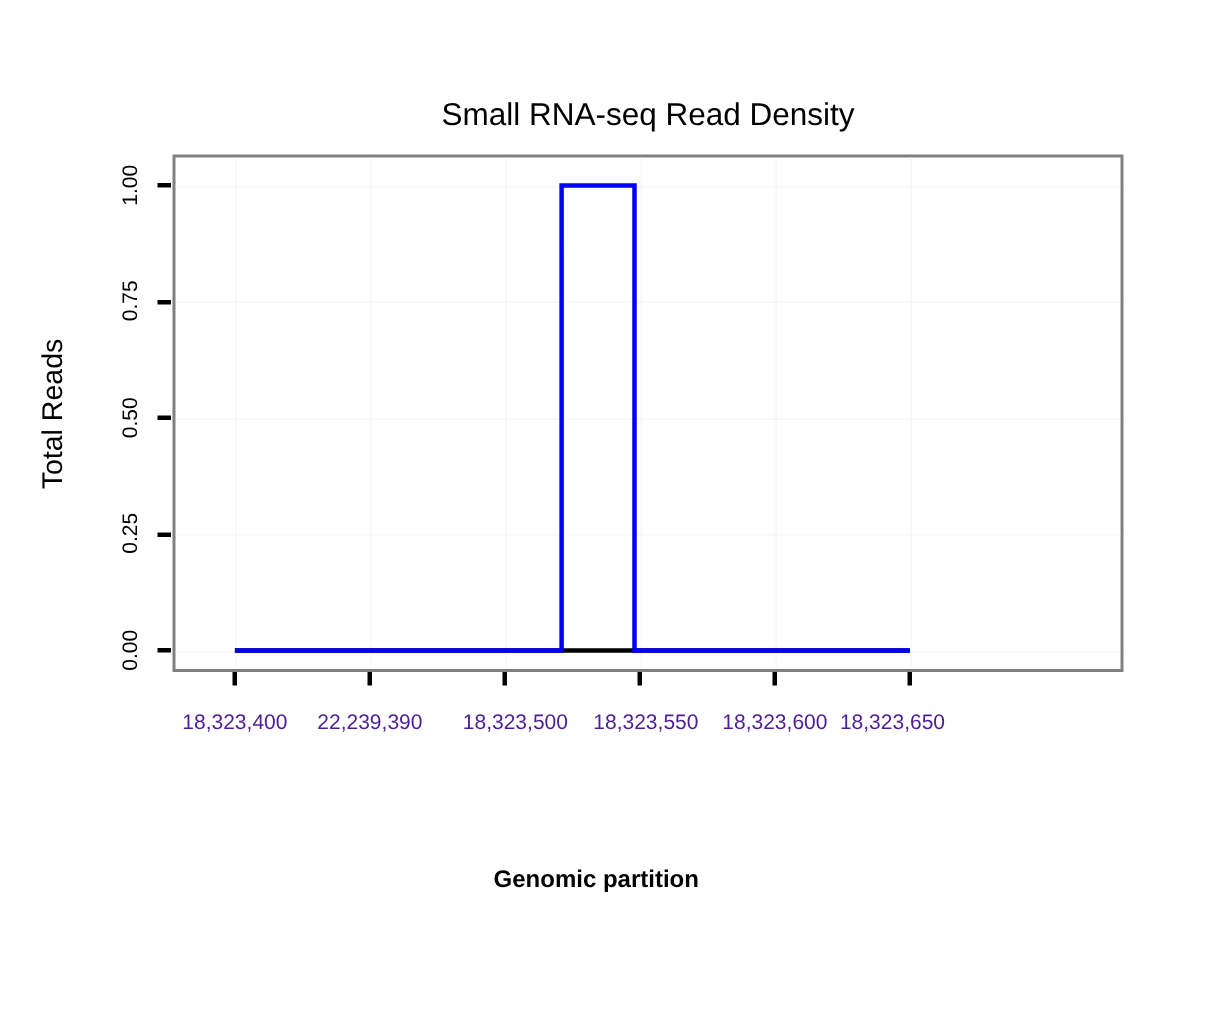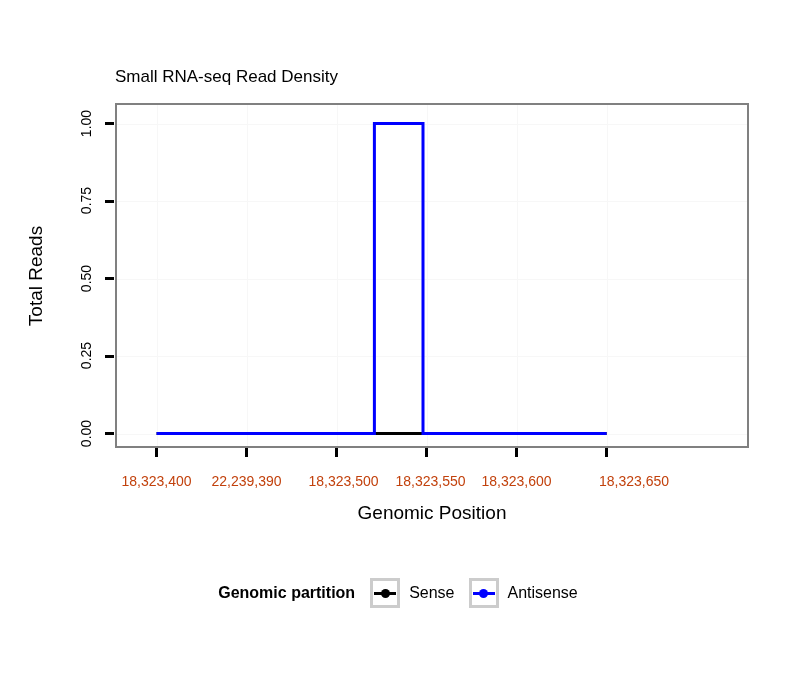--- a/index.html
+++ b/index.html
@@ -22,22 +22,22 @@
     width: 810px;
     height: 690px;
   }
 
   
   #chart-title {
     position: absolute;
     left: 115px;
     top: 64px;
     width: 634px;
-    text-align: left;
-    font-size: 17px;
+    text-align: center;
+    font-size: 21px;
     line-height: 26px;
     color: #000000;
     white-space: nowrap;
   }
 
   
   #plot-panel {
     position: absolute;
     left: 115px;
     top: 103px;
@@ -94,21 +94,21 @@
     left: 105px;
   }
 
   .ticklabel-x {
     position: absolute;
     top: 473px;
     font-size: 14px;
     line-height: 17px;
     text-align: center;
     white-space: nowrap;
-    color: #c2410c;
+    color: #4c1d95;
   }
   .ticklabel-y {
     position: absolute;
     left: 0;
     width: 100px;
     text-align: right;
     font-size: 14px;
     line-height: 17px;
     white-space: nowrap;
     color: #000000;
@@ -241,53 +241,36 @@
       <div class="ticklabel-x" style="left: 96.6px; width: 120px;">18,323,400</div>
       <div class="tick-x" style="left: 245.1px;"></div>
       <div class="ticklabel-x" style="left: 186.6px; width: 120px;">22,239,390</div>
       <div class="tick-x" style="left: 335.1px;"></div>
       <div class="ticklabel-x" style="left: 276.6px; width: 134px;">18,323,500</div>
       <div class="tick-x" style="left: 425.1px;"></div>
       <div class="ticklabel-x" style="left: 366.6px; width: 128px;">18,323,550</div>
       <div class="tick-x" style="left: 515.1px;"></div>
       <div class="ticklabel-x" style="left: 456.6px; width: 120px;">18,323,600</div>
       <div class="tick-x" style="left: 605.1px;"></div>
-      <div class="ticklabel-x" style="left: 574px; width: 120px;">18,323,650</div>
+      <div class="ticklabel-x" style="left: 535px; width: 120px;">18,323,650</div>
     </div>
   <div id="y-ticks">
       <div class="tick-y" style="top: 432.1px;"></div>
       <div class="ticklabel-y" style="top: 424.6px;"><span>0.00</span></div>
       <div class="tick-y" style="top: 354.6px;"></div>
       <div class="ticklabel-y" style="top: 347.1px;"><span>0.25</span></div>
       <div class="tick-y" style="top: 277.1px;"></div>
       <div class="ticklabel-y" style="top: 269.6px;"><span>0.50</span></div>
       <div class="tick-y" style="top: 199.6px;"></div>
       <div class="ticklabel-y" style="top: 192.1px;"><span>0.75</span></div>
       <div class="tick-y" style="top: 122.1px;"></div>
       <div class="ticklabel-y" style="top: 114.6px;"><span>1.00</span></div>
     </div>
 
-  <div id="x-axis-title">Genomic Position</div>
   <div id="y-axis-title">
     <span>Total Reads</span>
   </div>
 
   <div id="legend">
     <div id="legend-title">Genomic partition</div>
-    <div id="legend-entries" style="display:flex;align-items:center;">
-        <div class="legend-entry">
-          <div class="legend-key">
-            <div class="key-line" style="background: rgb(0, 0, 0);"></div>
-            <div class="key-dot" style="background: rgb(0, 0, 0);"></div>
-          </div>
-          <div class="legend-label">Sense</div>
-        </div>
-        <div class="legend-entry">
-          <div class="legend-key">
-            <div class="key-line" style="background: rgb(0, 0, 255);"></div>
-            <div class="key-dot" style="background: rgb(0, 0, 255);"></div>
-          </div>
-          <div class="legend-label">Antisense</div>
-        </div>
-      </div>
   </div>
 
 </div>
 
 </body></html>

